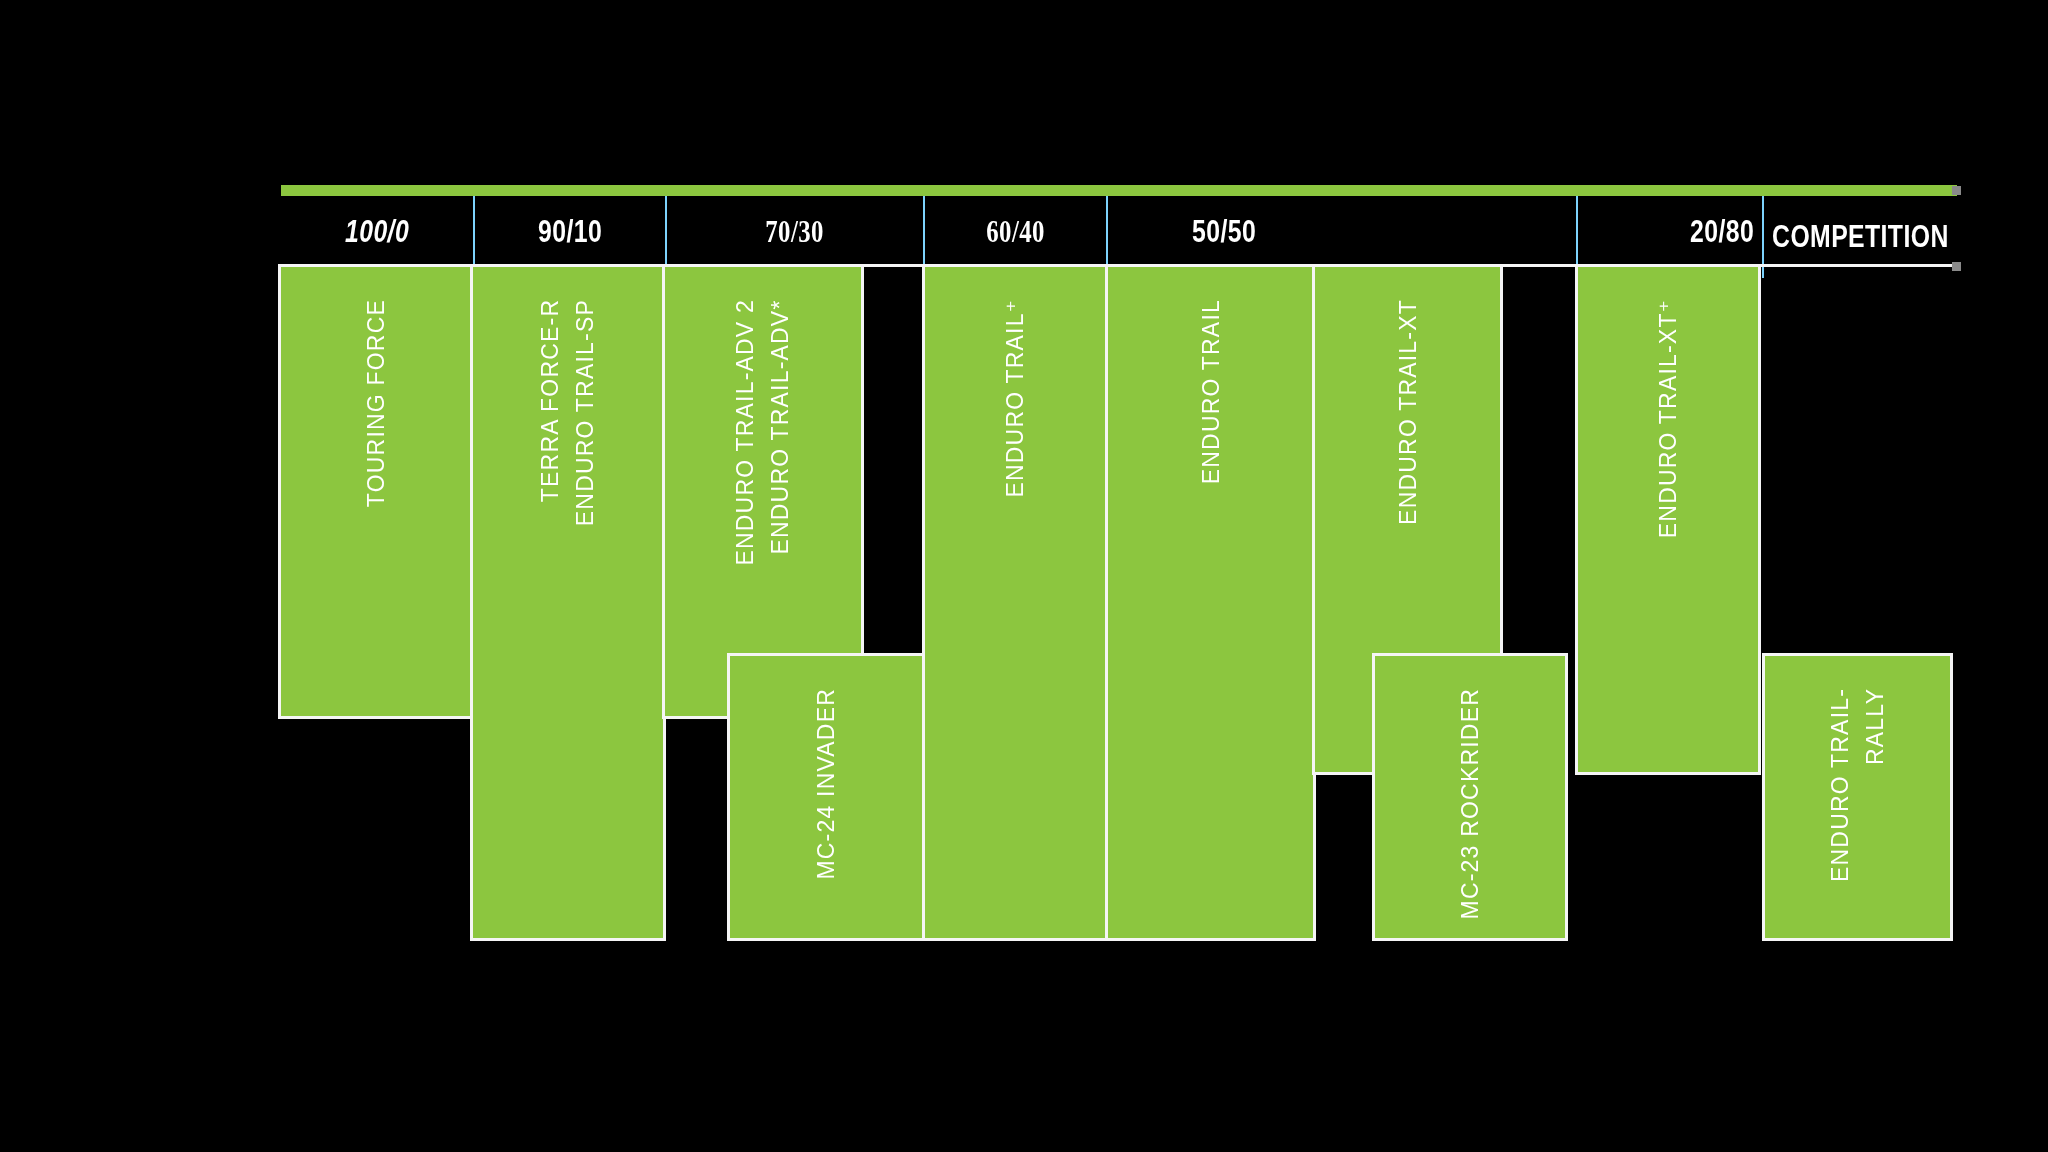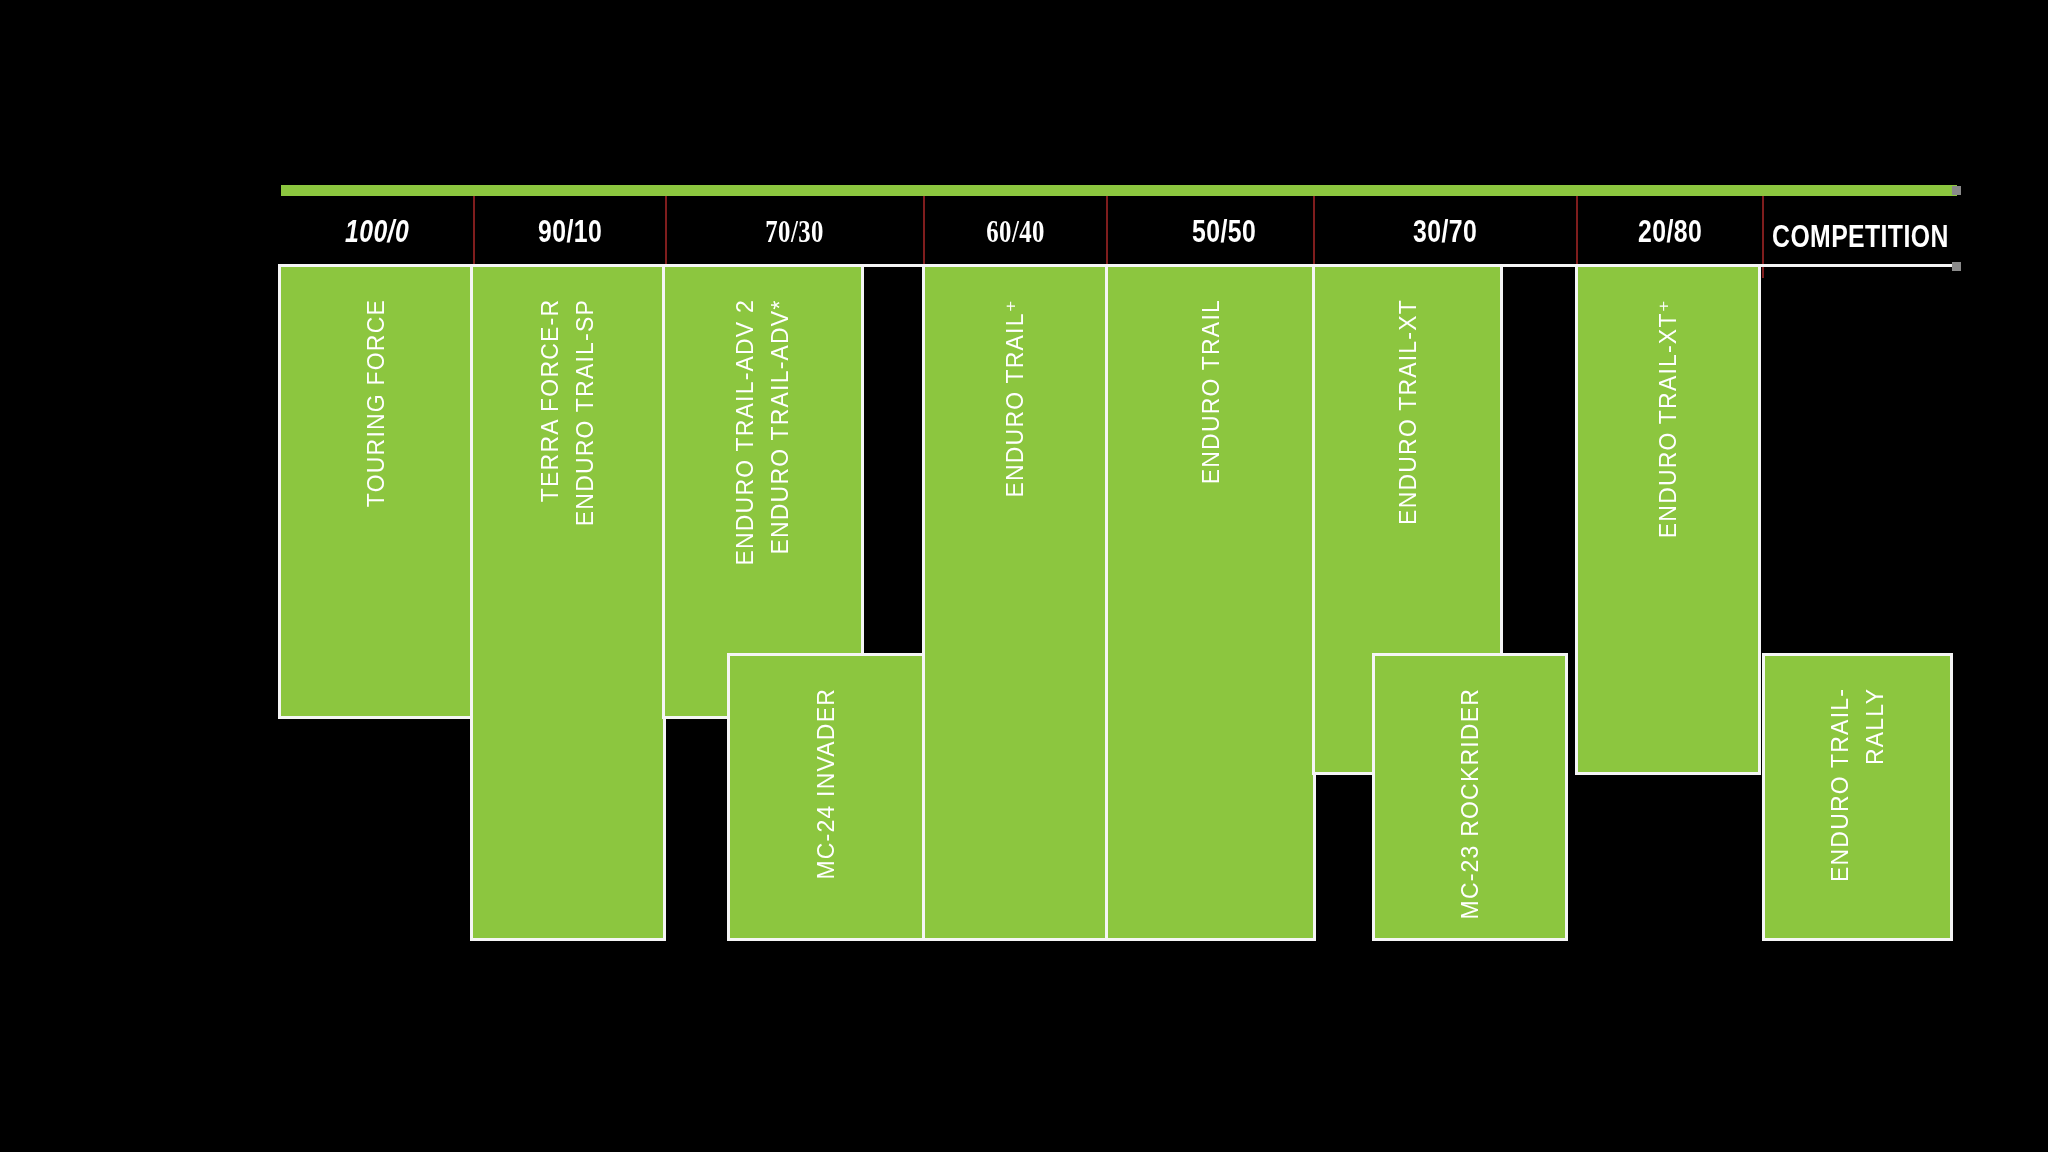--- a/index.html
+++ b/index.html
@@ -1,20 +1,20 @@
 <!DOCTYPE html>
 <html><head>
 <meta charset="utf-8">
 <style>
   html,body{margin:0;padding:0;background:#000;}
   #stage{position:relative;width:2048px;height:1152px;background:#000;overflow:hidden;
          font-family:"Liberation Sans","DejaVu Sans",sans-serif;}
   .strip{position:absolute;}
   .hcell{position:absolute;display:flex;align-items:center;justify-content:center;box-sizing:border-box;}
-  .hcell.sep{border-left:2px solid #7f1d1d;}
+  .hcell.sep{border-left:2px solid #7dd3fc;}
   .hlabel{color:#fff;font-weight:700;font-size:31px;letter-spacing:.5px;white-space:nowrap;
           transform:scaleX(.8);transform-origin:center;}
   .hline{position:absolute;background:#f5f5f5;}
   .plate{position:absolute;background:#f5f5f5;}
   .bar{position:absolute;}
   .bar-label{position:absolute;top:32px;left:50%;color:#fff;font-size:23px;line-height:35px;
              letter-spacing:1.2px;white-space:pre-line;text-align:end;
              writing-mode:vertical-rl;transform:translateX(-50%) rotate(180deg);}
   .handle{position:absolute;background:#8a8a8a;}
 </style>
@@ -31,24 +31,21 @@
     </div>
     <div class="hcell sep" style="left: 665px; top: 196px; width: 258px; height: 71px; font-family: Liberation Serif, serif;">
       <span class="hlabel">70/30</span>
     </div>
     <div class="hcell sep" style="left: 923px; top: 196px; width: 183px; height: 71px; font-family: Liberation Serif, serif;">
       <span class="hlabel">60/40</span>
     </div>
     <div class="hcell sep" style="left: 1106px; top: 196px; width: 207px; height: 71px; padding-left: 28px;">
       <span class="hlabel">50/50</span>
     </div>
-    <div class="hcell sep" style="left: 1313px; top: 196px; width: 263px; height: 71px;">
-      <span class="hlabel">30/70</span>
-    </div>
-    <div class="hcell sep" style="left: 1576px; top: 196px; width: 186px; height: 71px;">
+    <div class="hcell sep" style="left: 1576px; top: 196px; width: 186px; height: 71px; justify-content: flex-end;">
       <span class="hlabel">20/80</span>
     </div>
     <div class="hcell sep" style="left: 1762px; top: 196px; width: 195px; height: 82px;">
       <span class="hlabel">COMPETITION</span>
     </div>
     <div class="hline" style="left: 281px; top: 264px; width: 1676px; height: 3px;"></div>
     <div class="plate" style="left: 278px; top: 264px; width: 195px; height: 455px;"></div>
     <div class="bar" style="left: 281px; top: 267px; width: 189px; height: 449px; background: rgb(140, 198, 63);">
       <div class="bar-label">TOURING FORCE</div>
     </div>

